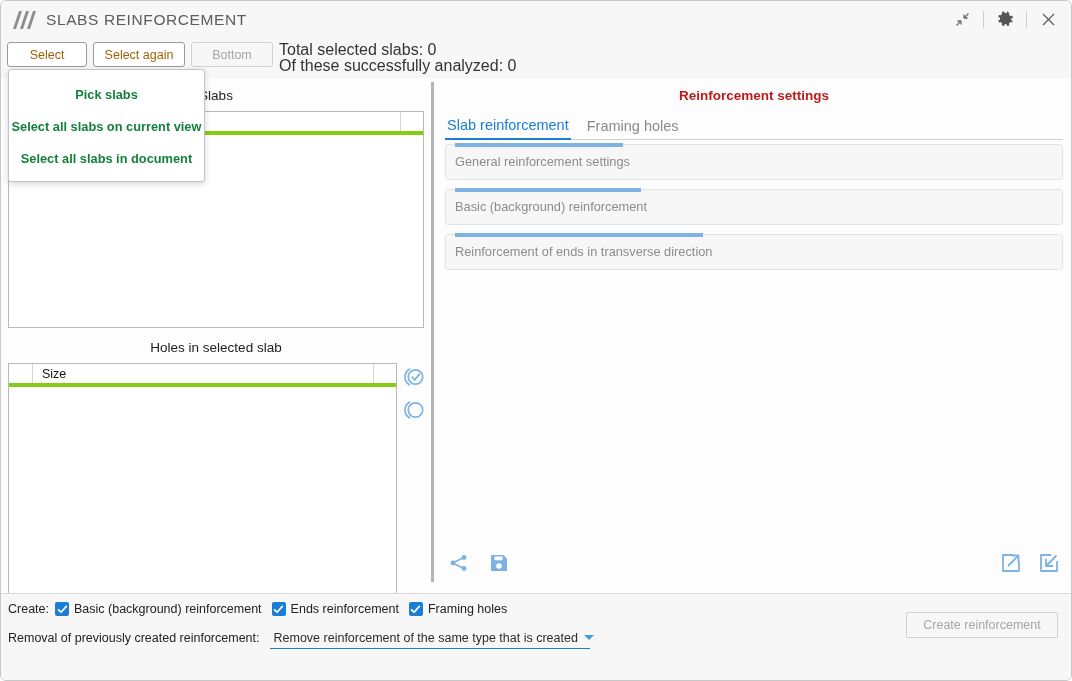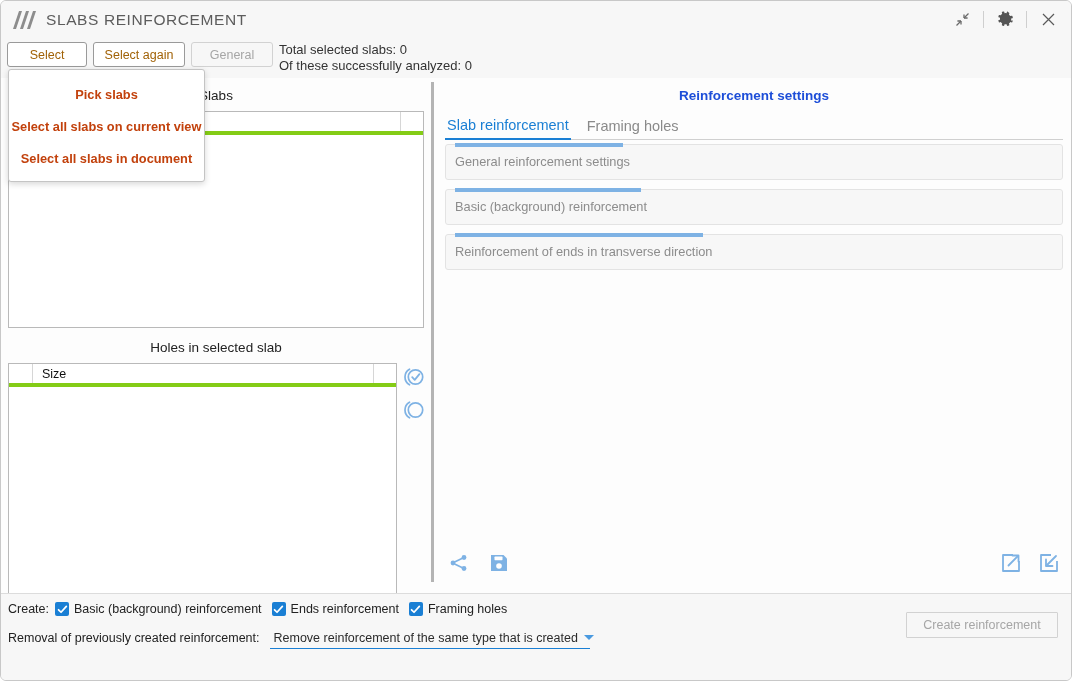--- a/index.html
+++ b/index.html
@@ -74,21 +74,21 @@
   #btn-select      { left: 6px;   top: 41px; width: 80px; }
   #btn-select-again{ left: 92px;  top: 41px; width: 92px; }
   #btn-analyze     { left: 190px; top: 41px; width: 82px; }
 
   .status-lines {
     position: absolute; left: 278px; top: 37px;
     height: 40px;
     display: flex; flex-direction: column; justify-content: center;
   }
   .status-lines div {
-    font-size: 13px;
+    font-size: 16px;
     color: #333333;
     line-height: 16px;
     white-space: nowrap;
   }
 
   
   .body-area {
     position: absolute; left: 0; top: 77px;
     width: 1072px; height: 515px;
     background: #fdfdfd;
@@ -153,21 +153,21 @@
 
   
   .right-panel {
     position: absolute; left: 434px; top: 77px;
     width: 638px; height: 515px;
     background: #fdfdfd;
   }
   #settings-title {
     position: absolute; left: 0; top: 10px;
     width: 638px; text-align: center;
-    font-size: 13.5px; color: #1d4ed8; font-weight: 700;
+    font-size: 13.5px; color: #b91c1c; font-weight: 700;
   }
   .tabs {
     position: absolute; left: 10px; top: 34px;
     width: 618px; height: 28px;
     border-bottom: 1px solid #d0d0d0;
     display: flex; align-items: flex-end; gap: 14px;
   }
   .tab {
     font-size: 14.5px;
     color: #8a8a8a;
@@ -277,21 +277,21 @@
     border-radius: 3px;
     box-shadow: 0 2px 6px rgba(0,0,0,0.16);
     z-index: 50;
     padding-top: 8px;
   }
   .menu-item {
     height: 32px;
     display: flex; align-items: center; justify-content: center;
     font-size: 12.8px;
     font-weight: 700;
-    color: #c2410c;
+    color: #15803d;
     white-space: nowrap;
     cursor: default;
   }
 </style>
 </head>
 <body>
 
 <div id="app">
 
   <div class="titlebar">
@@ -323,21 +323,21 @@
         <svg width="15" height="15" viewBox="0 0 15 15">
           <path d="M2 2 L13 13 M13 2 L2 13" stroke="#5a5a5a" stroke-width="1.2" fill="none"></path>
         </svg>
       </div>
     </div>
   </div>
 
   <div class="toolbar"></div>
   <div class="btn" id="btn-select">Select</div>
   <div class="btn" id="btn-select-again">Select again</div>
-  <div class="btn disabled" id="btn-analyze">General</div>
+  <div class="btn disabled" id="btn-analyze">Bottom</div>
 
   <div class="status-lines">
     <div>Total selected slabs: 0</div>
     <div>Of these successfully analyzed: 0</div>
   </div>
 
   <div class="body-area"></div>
 
   <div class="left-panel">
     <div class="panel-title" id="slabs-title">Slabs</div>

